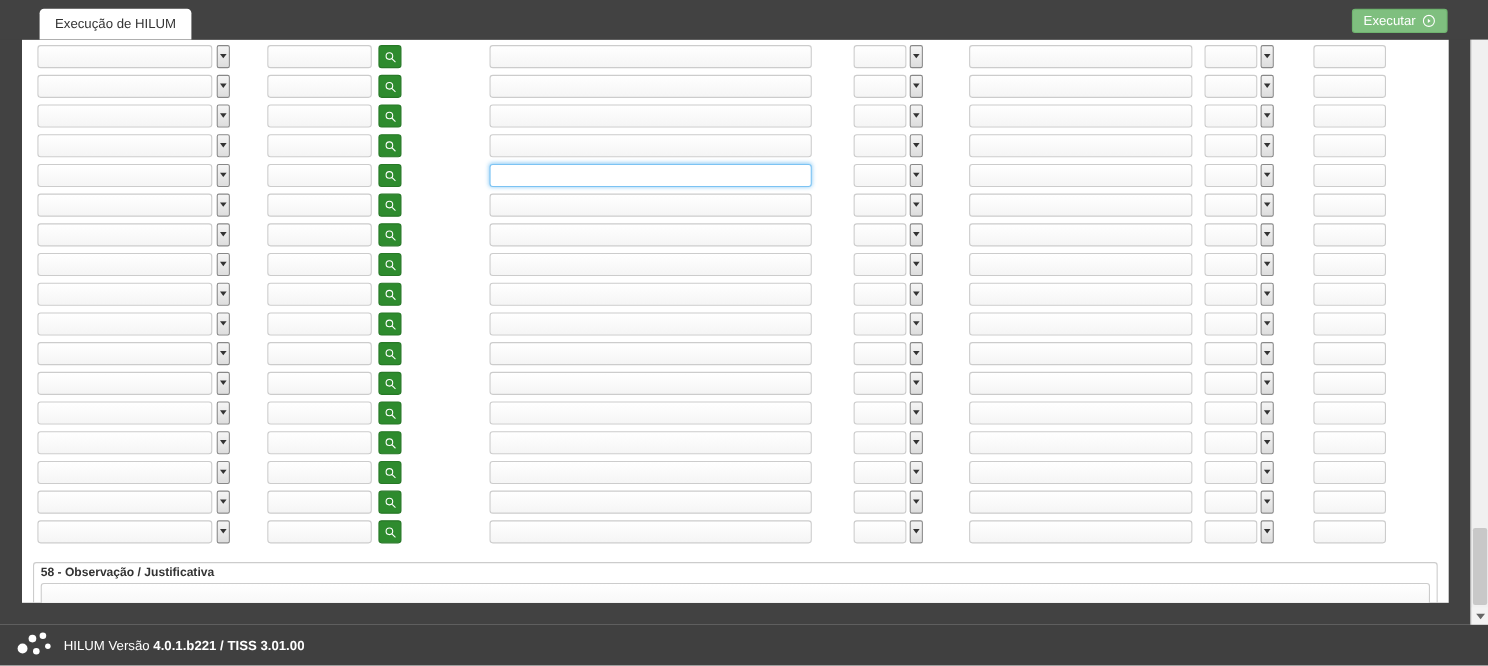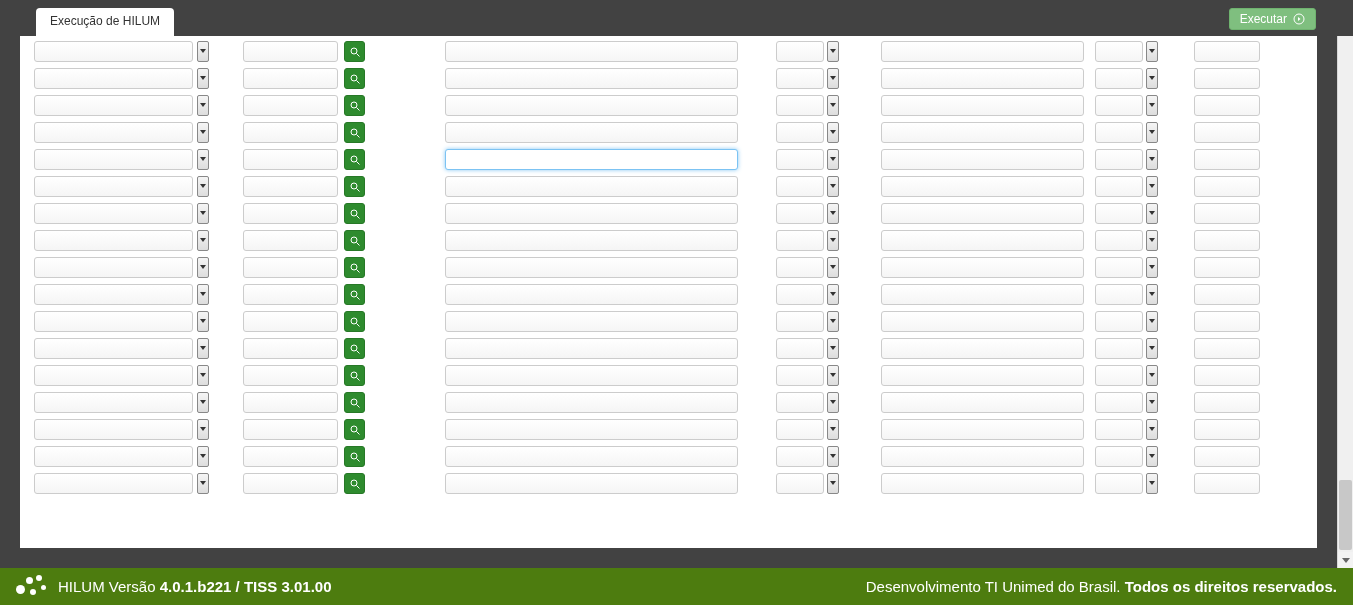--- a/index.html
+++ b/index.html
@@ -39,21 +39,21 @@
 .obs-input{width:100%;height:20px;border:1px solid #ccc;border-radius:3px;background:linear-gradient(#fff,#f7f7f7)}
 
 .vscroll{position:absolute;right:0;top:0;width:16px;bottom:37px;background:#f0f0f0;border-left:1px solid #d8d8d8}
 .vscroll .up,.vscroll .down{position:absolute;left:0;width:16px;height:16px;background:#f3f3f3;cursor:pointer;display:flex;align-items:center;justify-content:center}
 .vscroll .up{top:0}
 .vscroll .down{bottom:0}
 .vscroll .up::after{content:"";border-left:4px solid transparent;border-right:4px solid transparent;border-bottom:5px solid #666}
 .vscroll .down::after{content:"";border-left:4px solid transparent;border-right:4px solid transparent;border-top:5px solid #666}
 .vscroll .thumb{position:absolute;left:1px;right:1px;top:480px;height:70px;background:#c8c8c8;border-radius:2px}
 
-.footer{position:absolute;left:0;right:0;bottom:0;height:37px;background:#4d7c0f;color:#fff;font-size:15px;display:flex;align-items:center;padding:0 16px}
+.footer{position:absolute;left:0;right:0;bottom:0;height:37px;background:#404040;color:#fff;font-size:12px;display:flex;align-items:center;padding:0 16px}
 .footer .logo{width:34px;height:24px;margin-right:8px;position:relative}
 .footer .logo span{position:absolute;border-radius:50%;background:#fff}
 .footer .right{margin-left:auto}
 .footer b{font-weight:bold}
 </style>
 </head>
 <body>
 
 <div class="topbar">
   <div class="tab">Execução de HILUM</div>
@@ -369,36 +369,37 @@
           </div>
           <input class="cell c3" style="">
           <input class="cell c4" style="">
           <div class="drop d4"></div>
           <input class="cell c5" style="">
           <input class="cell c6" style="">
           <div class="drop d6"></div>
           <input class="cell c7" style="">
         </div>
       </div>
+    <div class="obs-section">
+      <div class="obs-label">58 - Observação / Justificativa</div>
+      <input class="obs-input" value="" style="">
+    </div>
   </div>
 </div>
 
 <div class="vscroll">
   <div class="up"></div>
   <div class="thumb"></div>
   <div class="down"></div>
 </div>
 
 <div class="footer">
   <div class="logo">
     <span style="width:9px;height:9px;left:0;top:10px"></span>
     <span style="width:7px;height:7px;left:10px;top:2px"></span>
     <span style="width:6px;height:6px;left:20px;top:0"></span>
     <span style="width:6px;height:6px;left:14px;top:14px"></span>
     <span style="width:5px;height:5px;left:25px;top:10px"></span>
   </div>
   <span>
     <span>HILUM Versão </span><b>4.0.1.b221 / TISS 3.01.00</b>
   </span>
-  <span class="right">
-    <span>Desenvolvimento TI Unimed do Brasil. </span><b>Todos os direitos reservados.</b>
-  </span>
 </div>
 
 </body></html>

